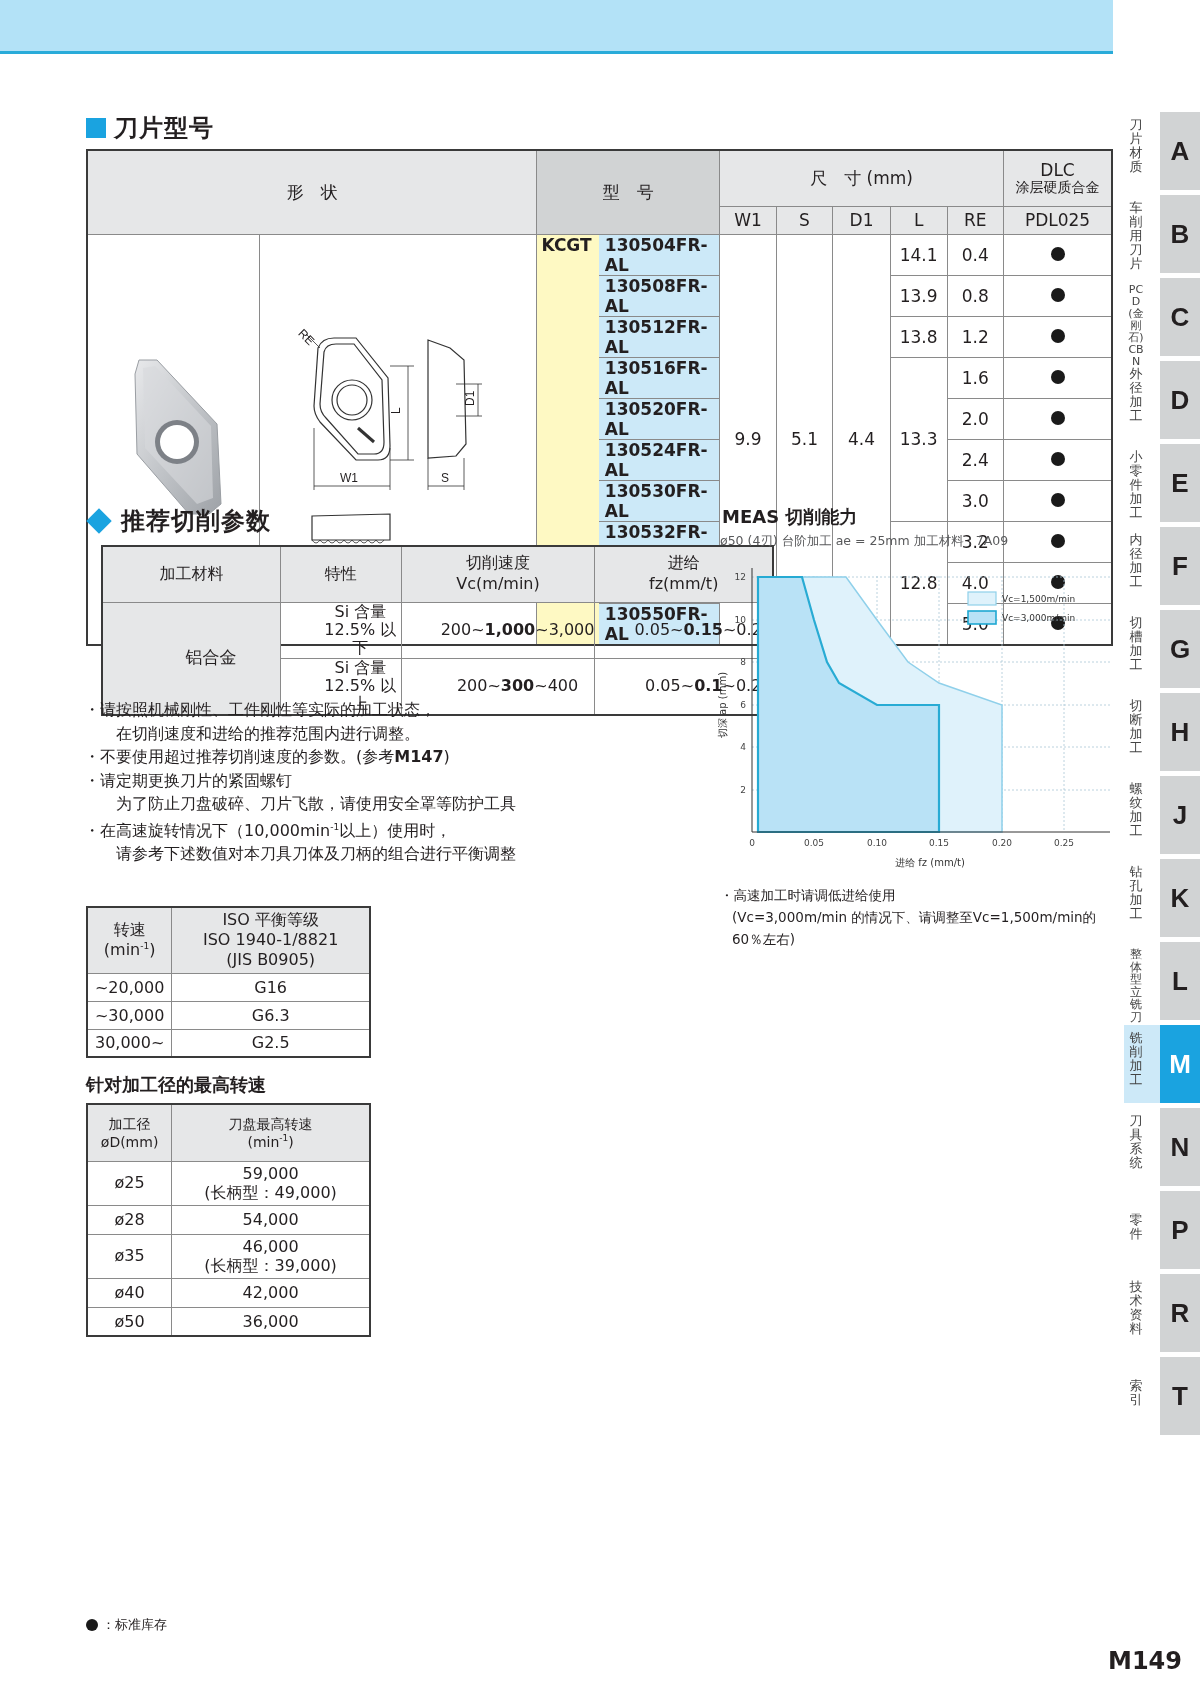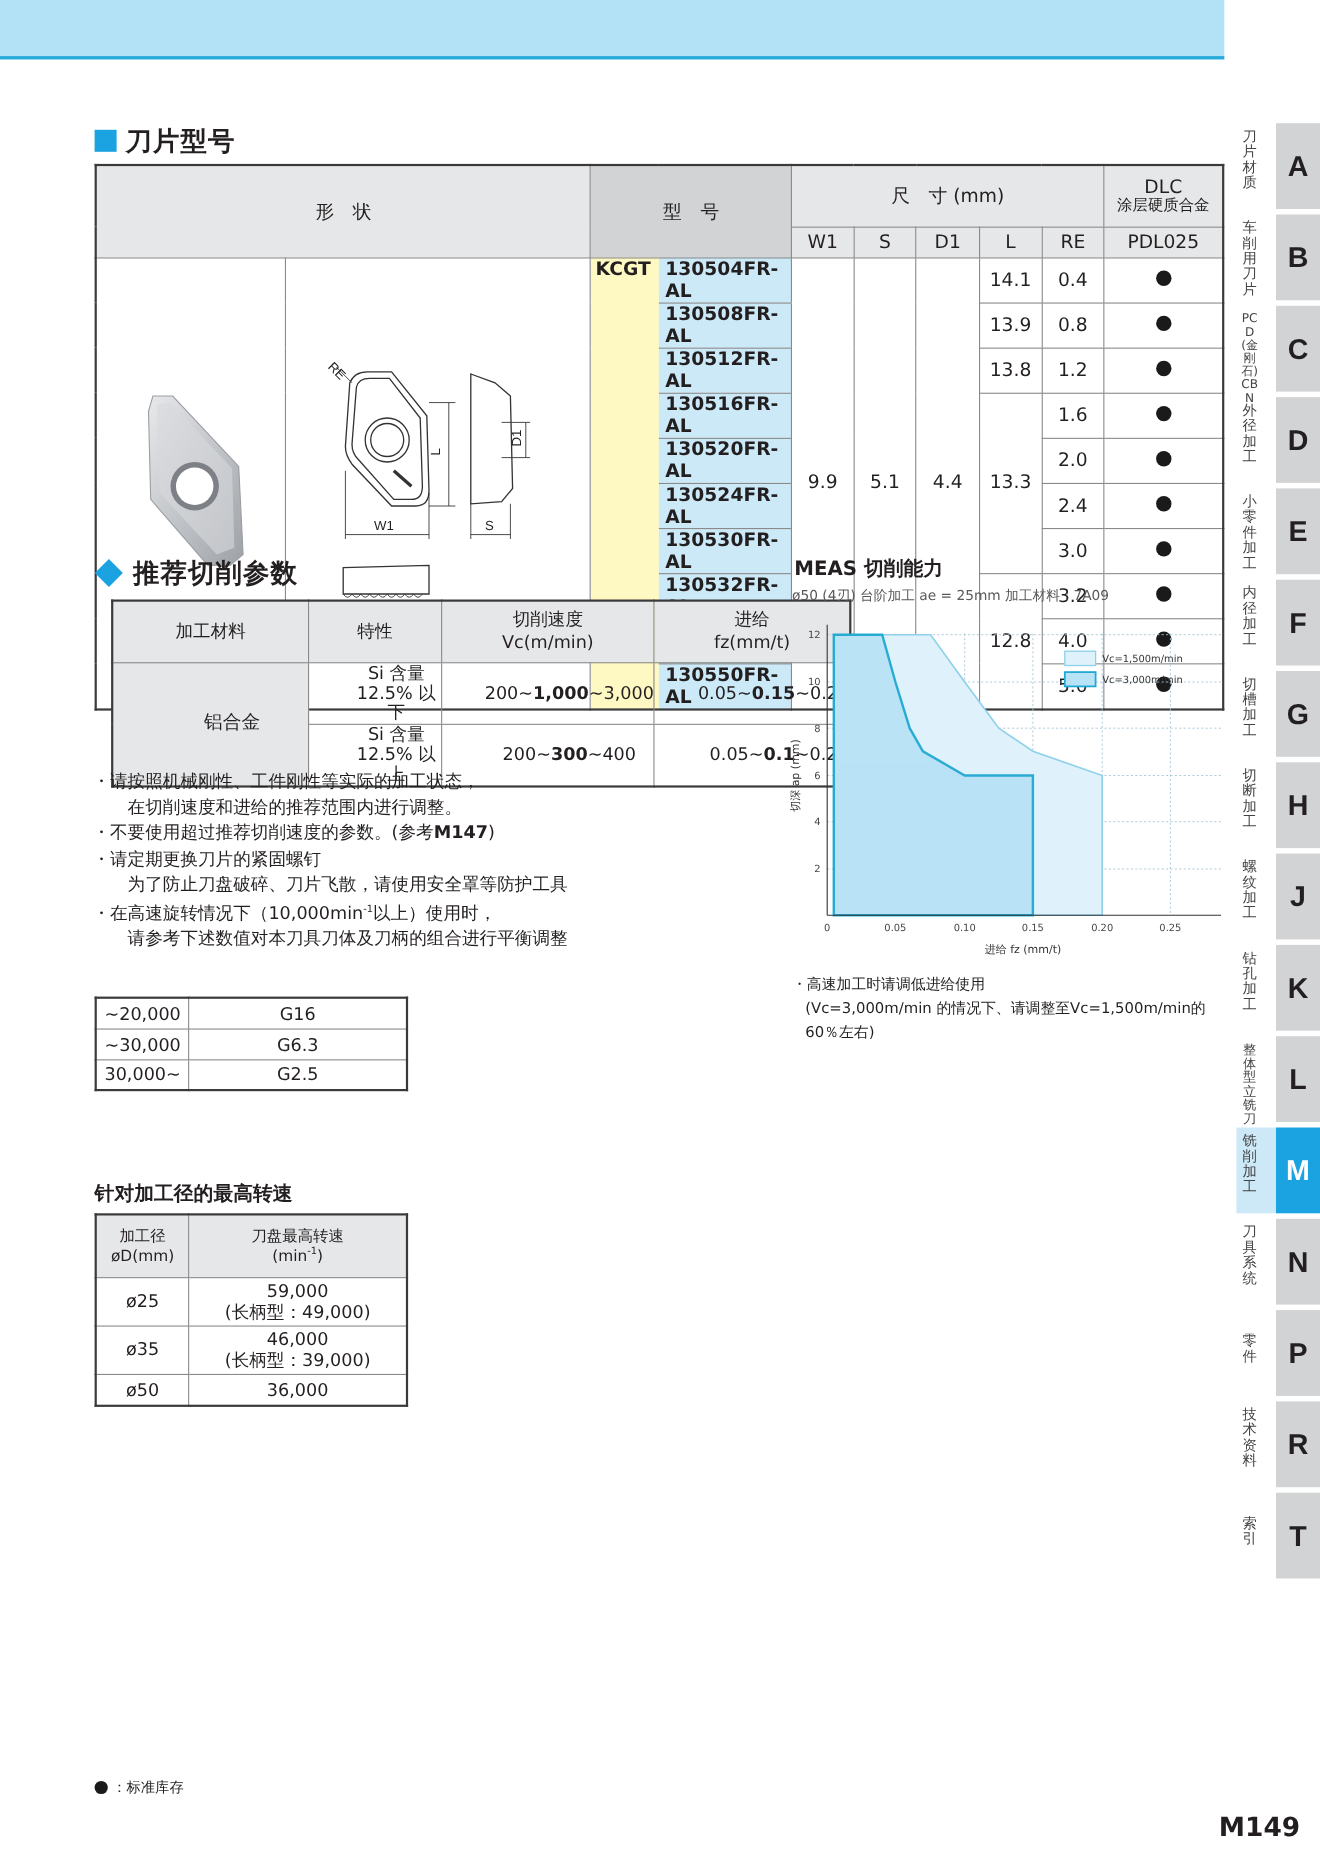--- a/index.html
+++ b/index.html
@@ -266,20 +266,31 @@
   <div class="li"><span>・请定期更换刀片的紧固螺钉</span><br><span style="padding-left:16px">为了防止刀盘破碎、刀片飞散，请使用安全罩等防护工具</span></div>
   <div class="li"><span>・在高速旋转情况下（10,000min</span><sup>-1</sup><span>以上）使用时，</span><br><span style="padding-left:16px">请参考下述数值对本刀具刀体及刀柄的组合进行平衡调整</span></div>
 </div>
 
 <table class="t-bal">
   <colgroup>
       <col style="width:85px">
       <col style="width:200px">
     </colgroup>
   <tbody>
+      <tr>
+    <th>
+          <div>转速</div>
+          <div><span>(min</span><sup>-1</sup><span>)</span></div>
+        </th>
+    <th>
+          <div>ISO 平衡等级</div>
+          <div>ISO 1940-1/8821</div>
+          <div>(JIS B0905)</div>
+        </th>
+  </tr>
   <tr>
         <td>~20,000</td>
         <td>G16</td>
       </tr>
   <tr>
         <td>~30,000</td>
         <td>G6.3</td>
       </tr>
   <tr>
         <td>30,000~</td>
@@ -307,25 +318,33 @@
         </th>
   </tr>
   <tr>
         <td class="tall">ø25</td>
         <td class="tall">
           <div>59,000</div>
           <div>(长柄型：49,000)</div>
         </td>
       </tr>
   <tr>
+        <td>ø28</td>
+        <td>54,000</td>
+      </tr>
+  <tr>
         <td class="tall">ø35</td>
         <td class="tall">
           <div>46,000</div>
           <div>(长柄型：39,000)</div>
         </td>
+      </tr>
+  <tr>
+        <td>ø40</td>
+        <td>42,000</td>
       </tr>
   <tr>
         <td>ø50</td>
         <td>36,000</td>
       </tr>
 </tbody>
   </table>
 
 <div class="chart-title">MEAS 切削能力</div>
 <div class="chart-sub">ø50 (4刃)  台阶加工 ae = 25mm  加工材料 : 7A09</div>

